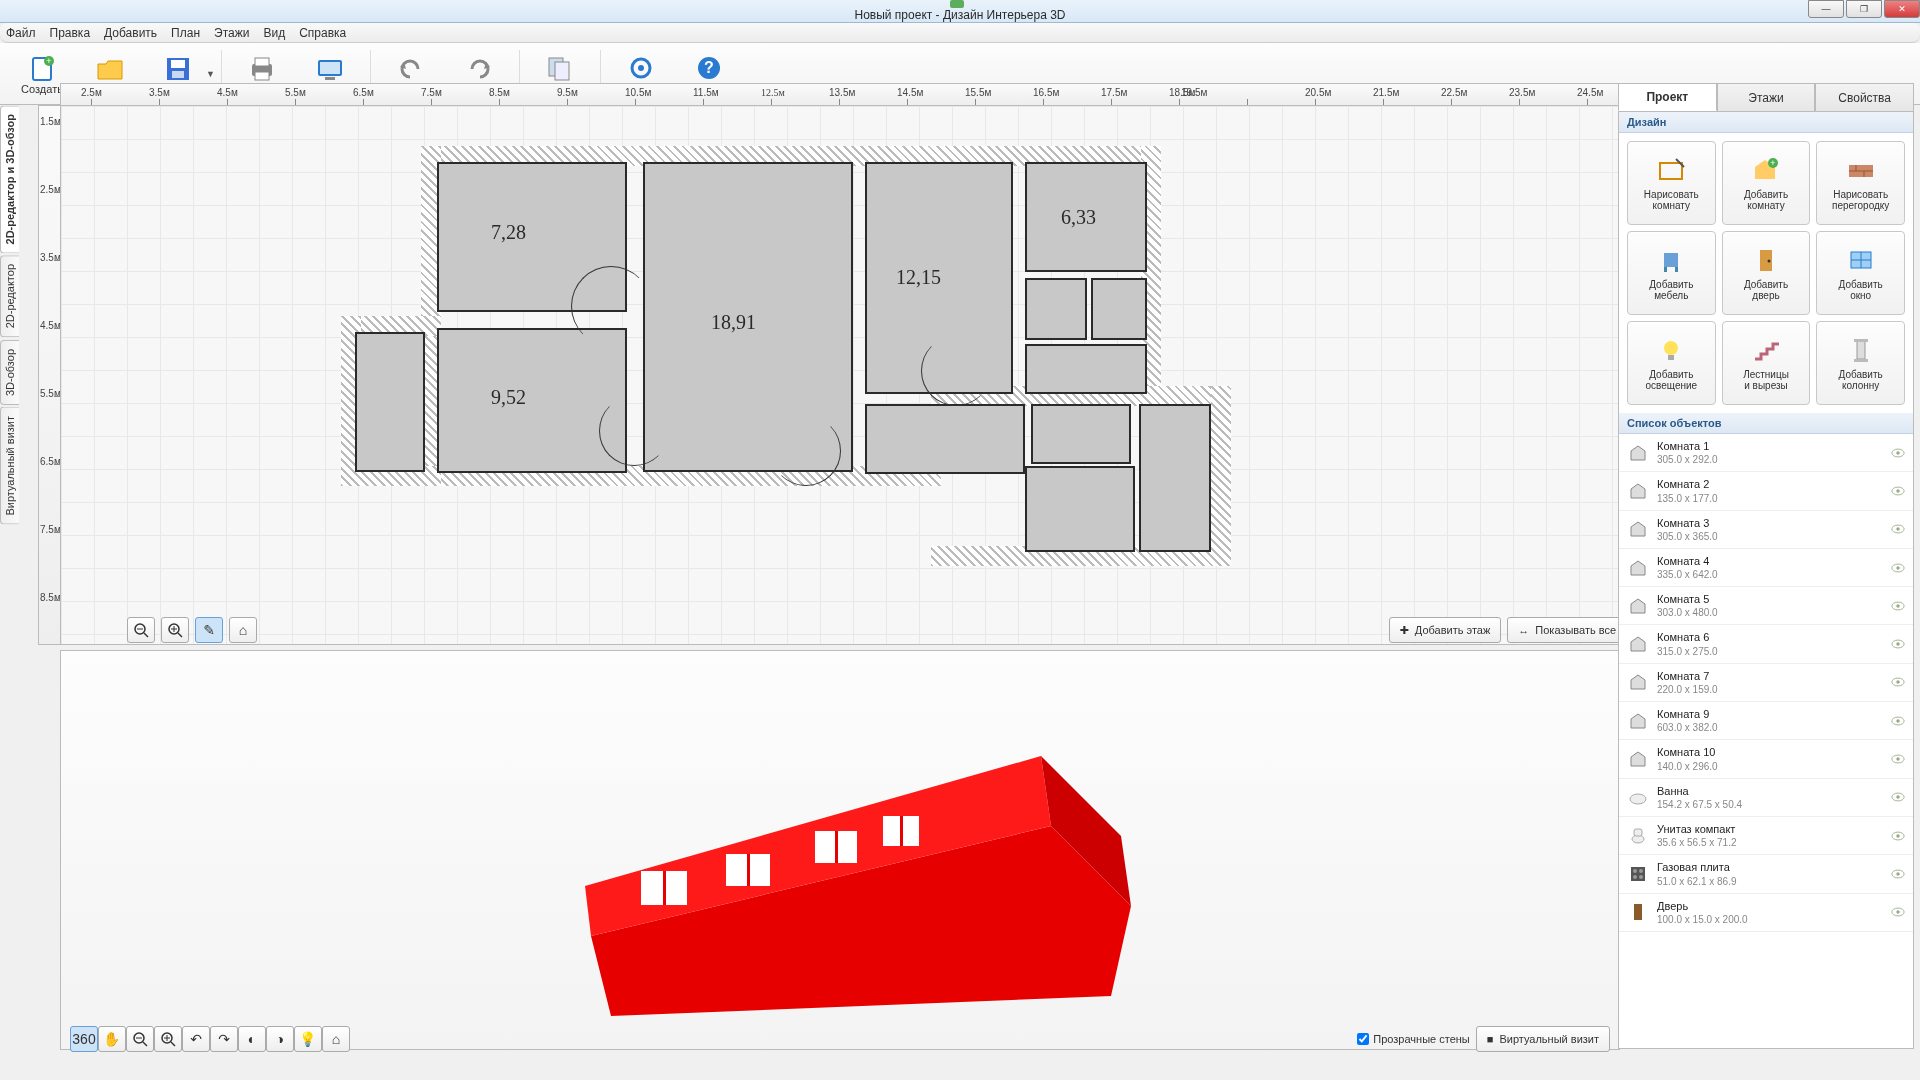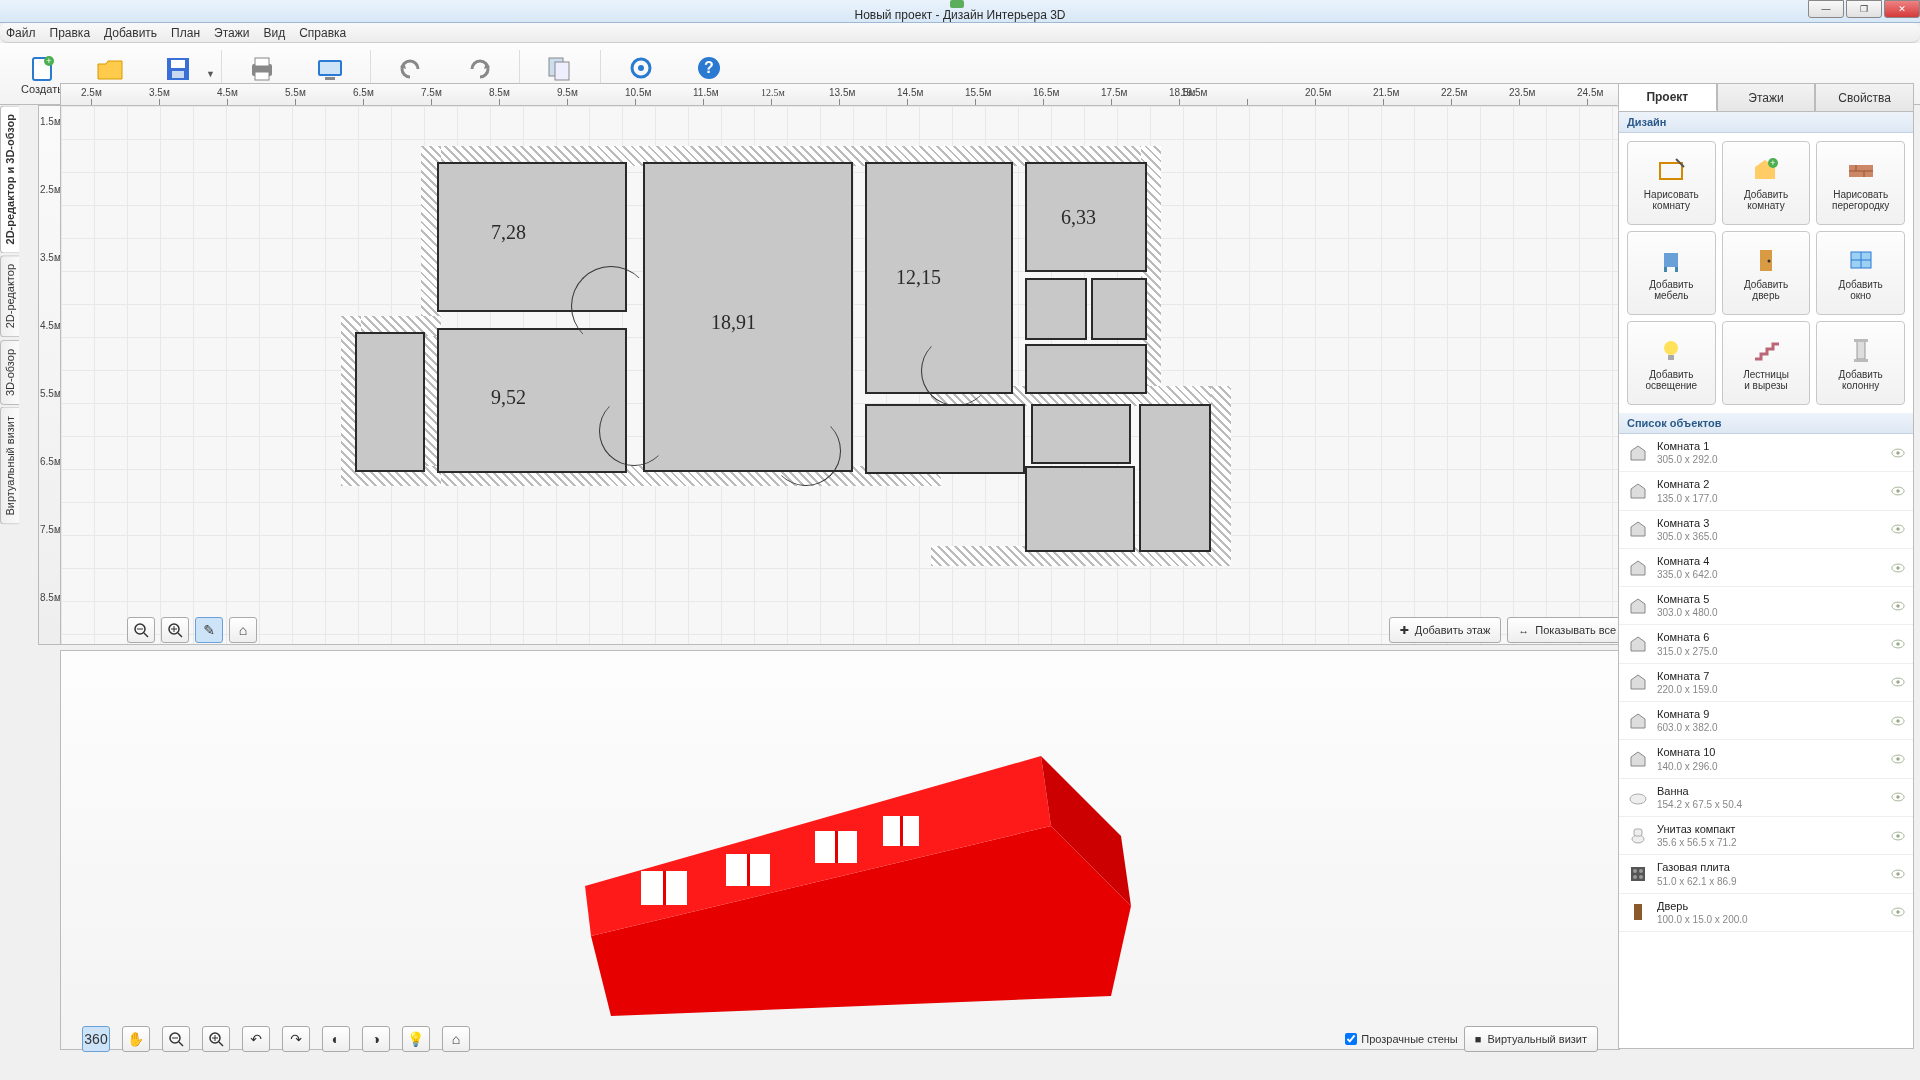--- a/index.html
+++ b/index.html
@@ -35,21 +35,21 @@
   .room { position:absolute; background:#c8c8c8; border:2px solid #2a2a2a; }
   .roomLabel { position:absolute; font-size:20px; color:#2a2a2a; font-family:Georgia,serif;}
   .doorArc { position:absolute; border:1px solid #333; border-radius:50%; }
   .toolbar2d { position:absolute; left:60px; top:508px; width:1560px; height:32px; display:flex; align-items:center; padding:0 6px; gap:6px;}
   .minibtn { width:28px; height:26px; border:1px solid #aaa; border-radius:3px; background:linear-gradient(#fff,#eee); display:flex; align-items:center; justify-content:center; font-size:14px;}
   .minibtn.active { background:#cde3f8; border-color:#6aa0d8;}
   .rightbtns { margin-left:auto; display:flex; gap:6px;}
   .pillbtn { height:26px; border:1px solid #aaa; border-radius:3px; background:linear-gradient(#fff,#eee); display:flex; align-items:center; padding:0 10px; gap:6px; font-size:11px;}
   .canvas3d { position:absolute; left:60px; top:545px; width:1560px; height:400px; background:linear-gradient(#fdfdfd,#f3f3f3); border:1px solid #bbb; }
   .house3d { position:absolute; left:490px; top:25px; }
-  .toolbar3d { position:absolute; left:60px; top:918px; width:1560px; height:32px; display:flex; align-items:center; padding:0 22px; gap:12px;}
+  .toolbar3d { position:absolute; left:60px; top:918px; width:1560px; height:32px; display:flex; align-items:center; padding:0 10px; gap:0;}
   .rightPanel { position:absolute; right:6px; top:-22px; width:296px; height:966px; }
   .ptabs { display:flex; height:28px; }
   .ptab { flex:1; border:1px solid #bbb; background:linear-gradient(#f3f3f3,#e6e6e6); display:flex;align-items:center;justify-content:center; font-size:12px; border-bottom:none;}
   .ptab.active { background:#fff; border-bottom:1px solid #fff; font-weight:bold;}
   .pbody { border:1px solid #bbb; background:#fff; height:938px; overflow:hidden;}
   .sectionHdr { background:linear-gradient(#eef3fa,#dde8f4); border-bottom:1px solid #c3d2e2; padding:4px 8px; font-size:11px; font-weight:bold; color:#2a5a8a;}
   .designGrid { display:grid; grid-template-columns:repeat(3,1fr); gap:6px; padding:8px;}
   .designBtn { height:84px; border:1px solid #c8c8c8; border-radius:4px; background:linear-gradient(#fdfdfd,#f1f1f1); display:flex; flex-direction:column; align-items:center; justify-content:center; font-size:10px; text-align:center; gap:4px; box-shadow:0 1px 0 #fff inset;}
   .designBtn .dic { width:34px; height:30px; display:flex;align-items:center;justify-content:center;}
   .objList { overflow-y:auto; height:634px;}

